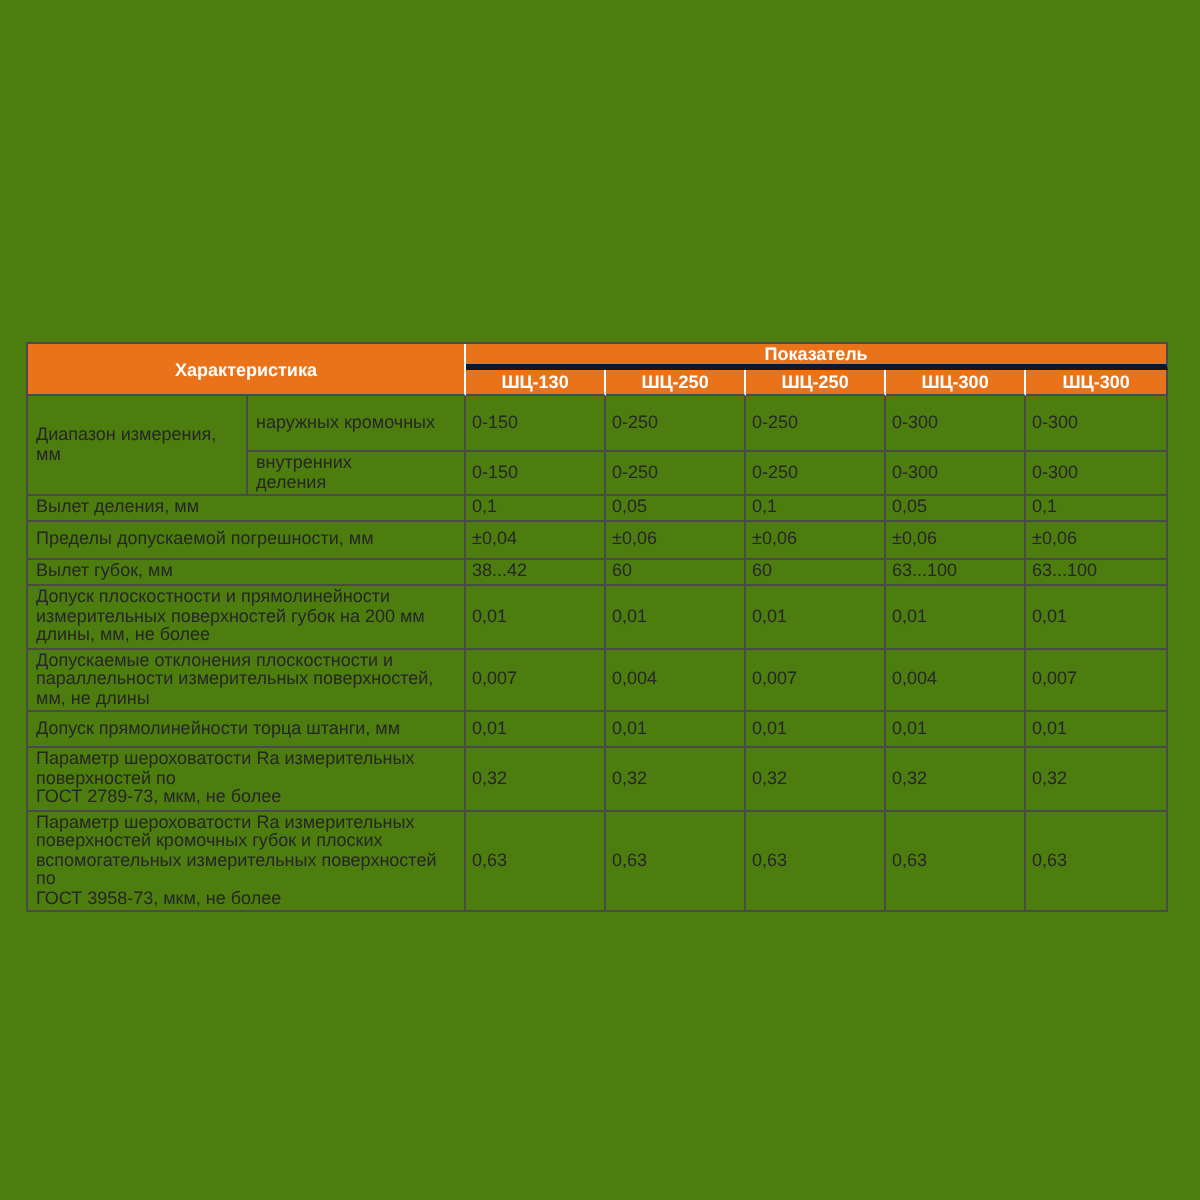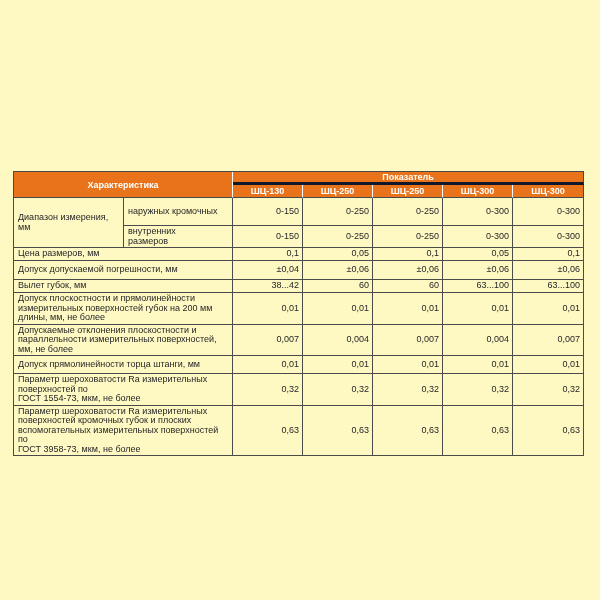--- a/index.html
+++ b/index.html
@@ -7,21 +7,21 @@
     padding: 0;
     width: 600px;
     height: 600px;
     background: #ffffff;
     font-family: "Liberation Sans", sans-serif;
   }
   .page {
     position: relative;
     width: 600px;
     height: 600px;
-    background: #fef9c3;
+    background: #4d7c0f;
     overflow: hidden;
     text-decoration: underline;
   }
   .spec-table {
     position: absolute;
     left: 13px;
     top: 171px;
     width: 570px;
     border-collapse: separate;
     border-spacing: 0;
@@ -64,21 +64,21 @@
     font-size: 9px;
     line-height: 9.5px;
   }
   td.lbl {
     text-align: left;
     white-space: pre-line;
     padding-left: 4px;
     padding-right: 2px;
   }
   td.val {
-    text-align: right;
+    text-align: left;
   }
 </style>
 </head>
 <body>
 
 <div class="page">
   <table class="spec-table">
     <colgroup>
       <col style="width:110px">
       <col style="width:109px">
@@ -104,37 +104,37 @@
         <td class="lbl" rowspan="2">Диапазон измерения, мм</td>
         <td class="lbl">наружных кромочных</td>
         <td class="val">0-150</td>
         <td class="val">0-250</td>
         <td class="val">0-250</td>
         <td class="val">0-300</td>
         <td class="val">0-300</td>
       </tr>
       <tr style="height:19px">
         <td class="lbl">внутренних
-размеров</td>
+деления</td>
         <td class="val">0-150</td>
         <td class="val">0-250</td>
         <td class="val">0-250</td>
         <td class="val">0-300</td>
         <td class="val">0-300</td>
       </tr>
       <tr style="height:13px">
-        <td class="lbl" colspan="2">Цена размеров, мм</td>
+        <td class="lbl" colspan="2">Вылет деления, мм</td>
         <td class="val">0,1</td>
         <td class="val">0,05</td>
         <td class="val">0,1</td>
         <td class="val">0,05</td>
         <td class="val">0,1</td>
       </tr>
       <tr style="height:19px">
-        <td class="lbl" colspan="2">Допуск допускаемой погрешности, мм</td>
+        <td class="lbl" colspan="2">Пределы допускаемой погрешности, мм</td>
         <td class="val">±0,04</td>
         <td class="val">±0,06</td>
         <td class="val">±0,06</td>
         <td class="val">±0,06</td>
         <td class="val">±0,06</td>
       </tr>
       <tr style="height:13px">
         <td class="lbl" colspan="2">Вылет губок, мм</td>
         <td class="val">38...42</td>
         <td class="val">60</td>
@@ -144,38 +144,38 @@
       </tr>
       <tr style="height:28px">
         <td class="lbl" colspan="2">Допуск плоскостности и прямолинейности измерительных поверхностей губок на 200 мм длины, мм, не более</td>
         <td class="val">0,01</td>
         <td class="val">0,01</td>
         <td class="val">0,01</td>
         <td class="val">0,01</td>
         <td class="val">0,01</td>
       </tr>
       <tr style="height:29px">
-        <td class="lbl" colspan="2">Допускаемые отклонения плоскостности и параллельности измерительных поверхностей, мм, не более</td>
+        <td class="lbl" colspan="2">Допускаемые отклонения плоскостности и параллельности измерительных поверхностей, мм, не длины</td>
         <td class="val">0,007</td>
         <td class="val">0,004</td>
         <td class="val">0,007</td>
         <td class="val">0,004</td>
         <td class="val">0,007</td>
       </tr>
       <tr style="height:18px">
         <td class="lbl" colspan="2">Допуск прямолинейности торца штанги, мм</td>
         <td class="val">0,01</td>
         <td class="val">0,01</td>
         <td class="val">0,01</td>
         <td class="val">0,01</td>
         <td class="val">0,01</td>
       </tr>
       <tr style="height:30px">
         <td class="lbl" colspan="2">Параметр шероховатости Ra измерительных поверхностей по
-ГОСТ 1554-73, мкм, не более</td>
+ГОСТ 2789-73, мкм, не более</td>
         <td class="val">0,32</td>
         <td class="val">0,32</td>
         <td class="val">0,32</td>
         <td class="val">0,32</td>
         <td class="val">0,32</td>
       </tr>
       <tr style="height:44px">
         <td class="lbl" colspan="2">Параметр шероховатости Ra измерительных поверхностей кромочных губок и плоских вспомогательных измерительных поверхностей по
 ГОСТ 3958-73, мкм, не более</td>
         <td class="val">0,63</td>

